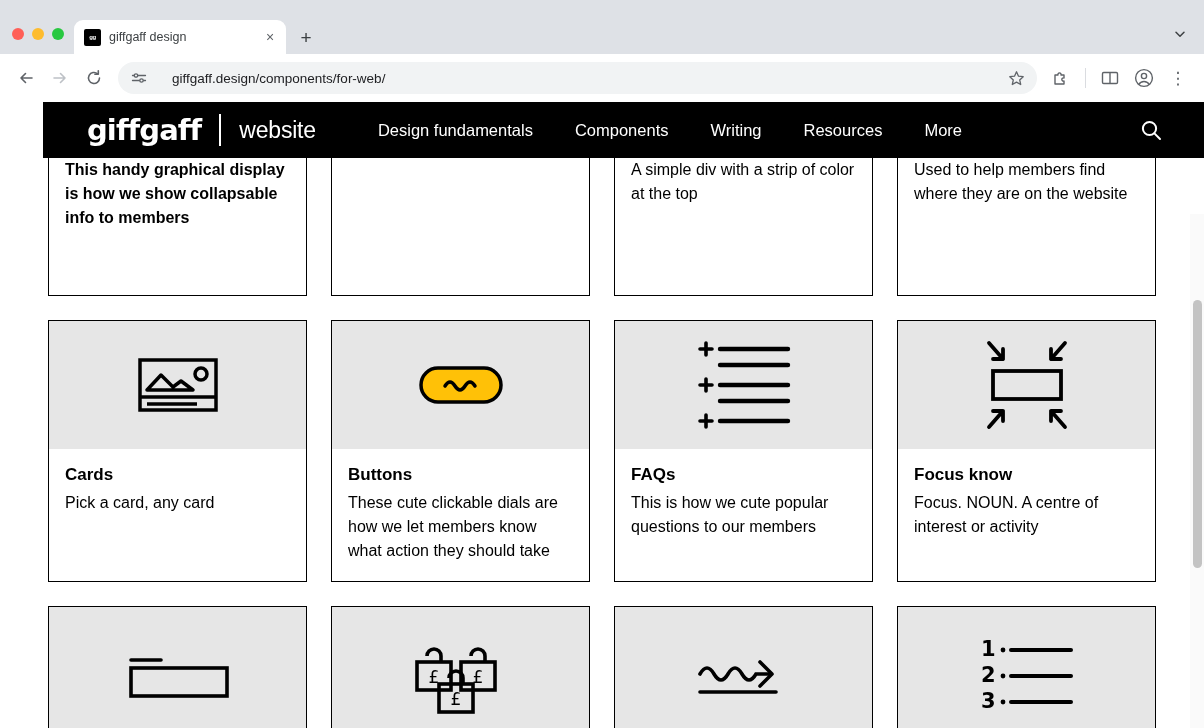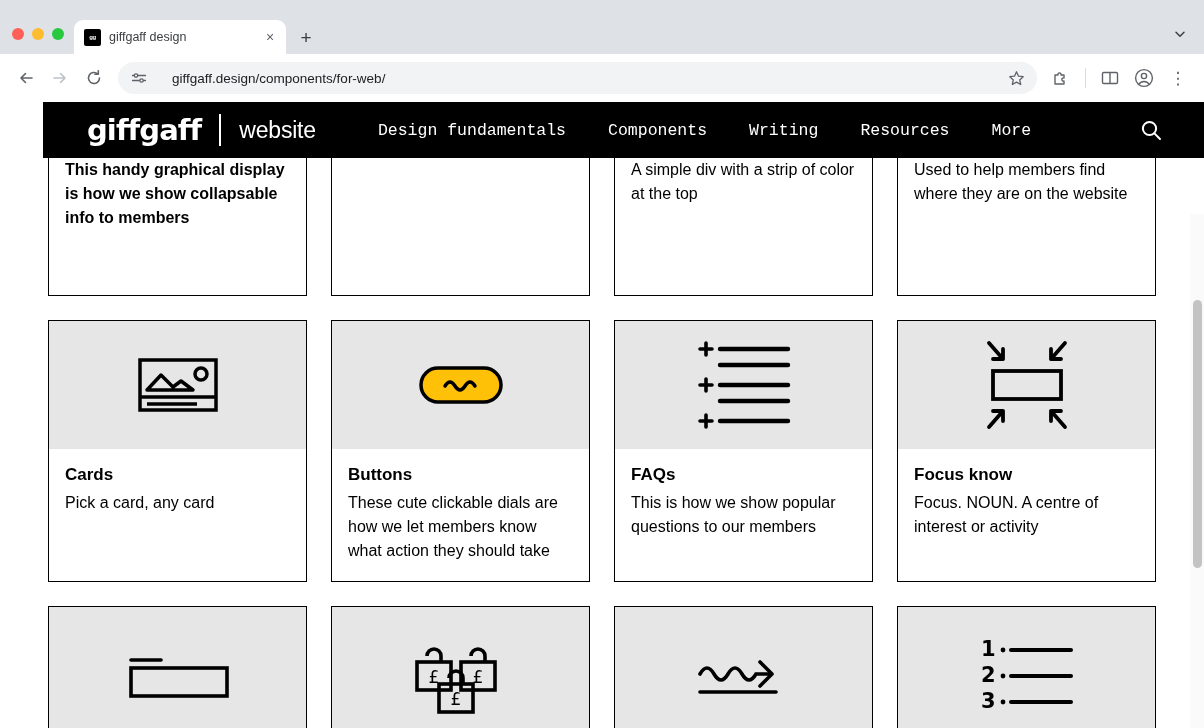--- a/index.html
+++ b/index.html
@@ -70,21 +70,21 @@
     height: 56px; background: #000; color: #fff;
     display: flex; align-items: center; padding: 0 40px 0 44px;
   }
   .brand { display: flex; align-items: center; gap: 18px; }
   .brand-logo {
     font-size: 29px; font-weight: bold; letter-spacing: -0.9px;
     font-family: "DejaVu Sans", sans-serif;
   }
   .brand-divider { width: 2px; height: 32px; background: #fff; }
   .brand-sub { font-size: 23px; letter-spacing: -0.2px; }
-  .navlinks { display: flex; align-items: center; gap: 42px; margin-left: 62px; font-family: Liberation Mono, monospace; }
+  .navlinks { display: flex; align-items: center; gap: 42px; margin-left: 62px; }
   .navlink { font-size: 16.5px; color: #fff; }
   .nav-search { margin-left: auto; width: 26px; height: 26px; display: flex; align-items: center; justify-content: center; }
 
   .content { position: absolute; top: 56px; left: 0; right: 0; bottom: 0; overflow: hidden; background: #fff; }
   .grid-wrap { padding: 0 48px; }
 
   .row { display: grid; grid-template-columns: repeat(4, 1fr); gap: 24px; margin-bottom: 24px; }
 
   .card { border: 1.6px solid #000; background: #fff; display: flex; flex-direction: column; }
   .card-media { background: #e6e6e6; height: 128px; display: flex; align-items: center; justify-content: center; }
@@ -286,21 +286,21 @@
                   <path d="M4 46 H16 M10 40 V52" stroke="#000" stroke-width="3.6" stroke-linecap="round"></path>
                   <path d="M24 46 H92" stroke="#000" stroke-width="4.4" stroke-linecap="round"></path>
                   <path d="M24 62 H92" stroke="#000" stroke-width="4.4" stroke-linecap="round"></path>
                   <path d="M4 82 H16 M10 76 V88" stroke="#000" stroke-width="3.6" stroke-linecap="round"></path>
                   <path d="M24 82 H92" stroke="#000" stroke-width="4.4" stroke-linecap="round"></path>
                 </svg>
               </span>
             </div>
             <div class="card-body">
               <div class="card-title">FAQs</div>
-              <div class="card-desc">This is how we show popular questions to our members</div>
+              <div class="card-desc">This is how we cute popular questions to our members</div>
             </div>
           </div>
 
           <div class="card">
             <div class="card-media">
               <span>
                 <svg width="96" height="96" viewBox="0 0 96 96">
                   <rect x="14" y="34" width="68" height="28" fill="none" stroke="#000" stroke-width="3.8"></rect>
                   <path d="M10 6 L24 22 M24 22 L14 22 M24 22 L24 12" stroke="#000" stroke-width="3.8" stroke-linecap="round" stroke-linejoin="round"></path>
                   <path d="M86 6 L72 22 M72 22 L82 22 M72 22 L72 12" stroke="#000" stroke-width="3.8" stroke-linecap="round" stroke-linejoin="round"></path>

